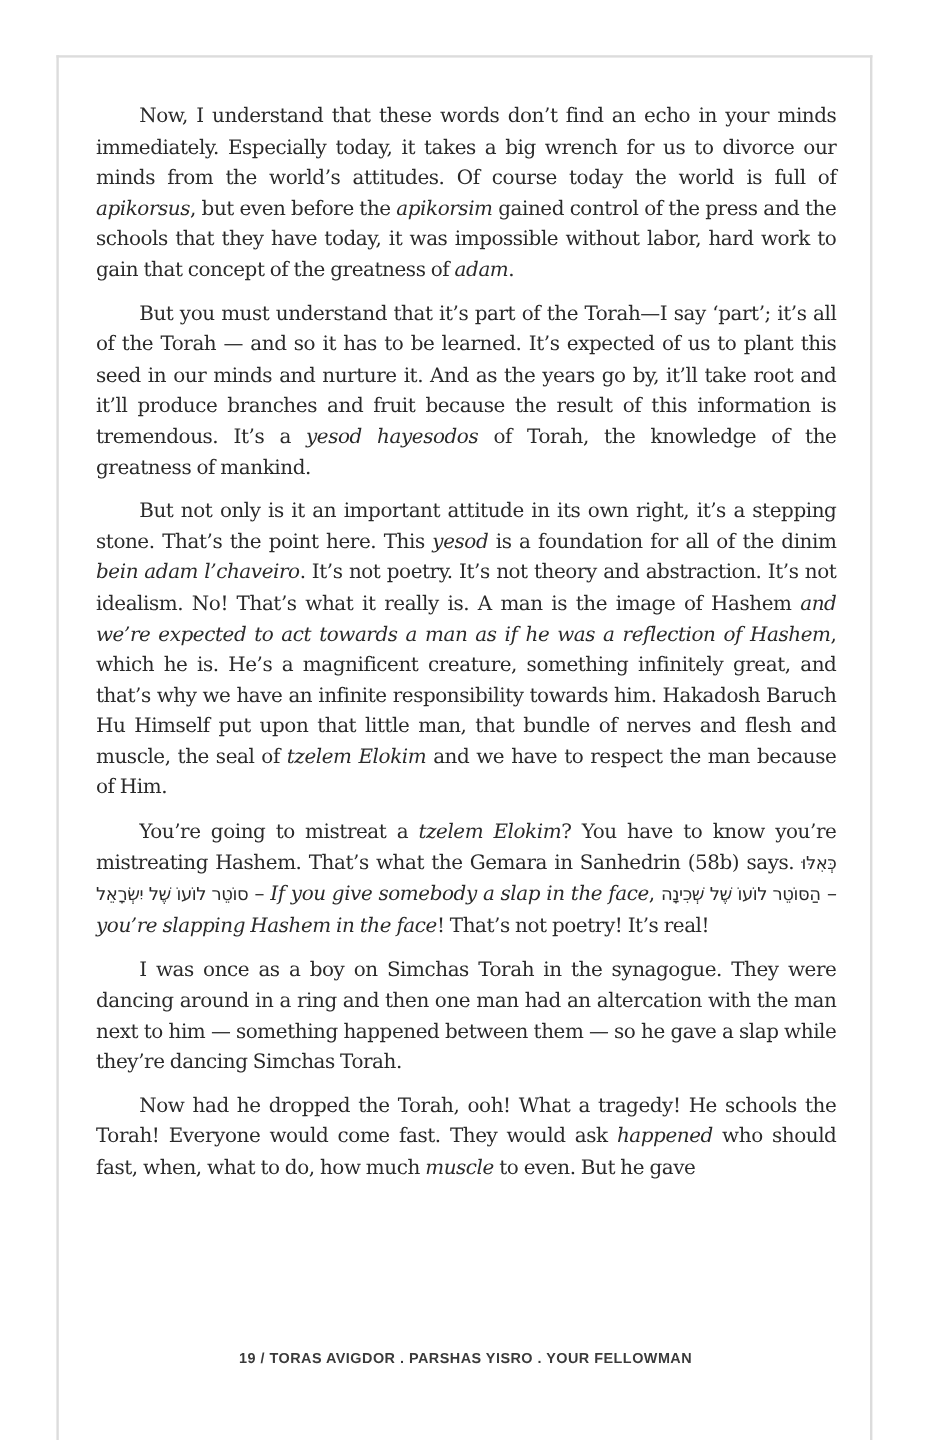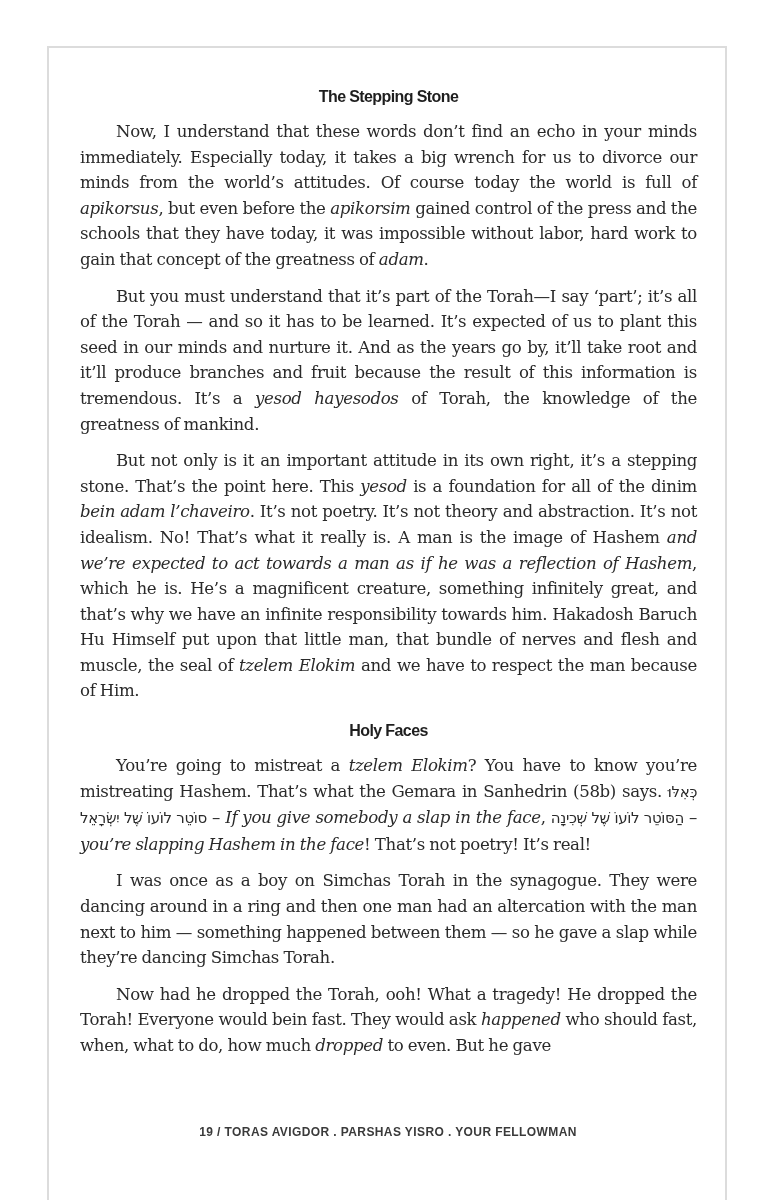--- a/index.html
+++ b/index.html
@@ -76,31 +76,29 @@
     color: #3a3a3a;
   }
 </style>
 </head>
 <body>
 
 <div class="page-frame"></div>
 
 <div class="content">
 
-  <h2 class="section-heading">The Stepping Stone</h2>
 
   <p class="body-paragraph"><span>Now, I understand that these words don’t find an echo in your minds immediately. Especially today, it takes a big wrench for us to divorce our minds from the world’s attitudes. Of course today the world is full of </span><em>apikorsus</em><span>, but even before the </span><em>apikorsim</em><span> gained control of the press and the schools that they have today, it was impossible without labor, hard work to gain that concept of the greatness of </span><em>adam</em><span>.</span></p>
 
   <p class="body-paragraph"><span>But you must understand that it’s part of the Torah—I say ‘part’; it’s all of the Torah — and so it has to be learned. It’s expected of us to plant this seed in our minds and nurture it. And as the years go by, it’ll take root and it’ll produce branches and fruit because the result of this information is tremendous. It’s a </span><em>yesod hayesodos</em><span> of Torah, the knowledge of the greatness of mankind.</span></p>
 
   <p class="body-paragraph"><span>But not only is it an important attitude in its own right, it’s a stepping stone. That’s the point here. This </span><em>yesod</em><span> is a foundation for all of the dinim </span><em>bein adam l’chaveiro</em><span>. It’s not poetry. It’s not theory and abstraction. It’s not idealism. No! That’s what it really is. A man is the image of Hashem </span><em>and we’re expected to act towards a man as if he was a reflection of Hashem</em><span>, which he is. He’s a magnificent creature, something infinitely great, and that’s why we have an infinite responsibility towards him. Hakadosh Baruch Hu Himself put upon that little man, that bundle of nerves and flesh and muscle, the seal of </span><em>tzelem Elokim</em><span> and we have to respect the man because of Him.</span></p>
 
-  <h2 class="section-heading heading-2">Holy Faces</h2>
 
   <p class="body-paragraph"><span>You’re going to mistreat a </span><em>tzelem Elokim</em><span>? You have to know you’re mistreating Hashem. That’s what the Gemara in Sanhedrin (58b) says. </span><span class="hebrew">כְּאִלּוּ סוֹטֵר לוֹעוֹ שֶׁל יִשְׂרָאֵל</span><span> – </span><em>If you give somebody a slap in the face</em><span>, </span><span class="hebrew">הַסּוֹטֵר לוֹעוֹ שֶׁל שְׁכִינָה</span><span> – </span><em>you’re slapping Hashem in the face</em><span>! That’s not poetry! It’s real!</span></p>
 
   <p class="body-paragraph"><span>I was once as a boy on Simchas Torah in the synagogue. They were dancing around in a ring and then one man had an altercation with the man next to him — something happened between them — so he gave a slap while they’re dancing Simchas Torah.</span></p>
 
-  <p class="body-paragraph"><span>Now had he dropped the Torah, ooh! What a tragedy! He dropped the Torah! Everyone would bein fast. They would ask </span><em>happened</em><span> who should fast, when, what to do, how much </span><em>dropped</em><span> to even. But he gave</span></p>
+  <p class="body-paragraph"><span>Now had he dropped the Torah, ooh! What a tragedy! He schools the Torah! Everyone would come fast. They would ask </span><em>happened</em><span> who should fast, when, what to do, how much </span><em>muscle</em><span> to even. But he gave</span></p>
 
 </div>
 
 <div class="footer">19 / TORAS AVIGDOR . PARSHAS YISRO . YOUR FELLOWMAN</div>
 
 </body></html>

